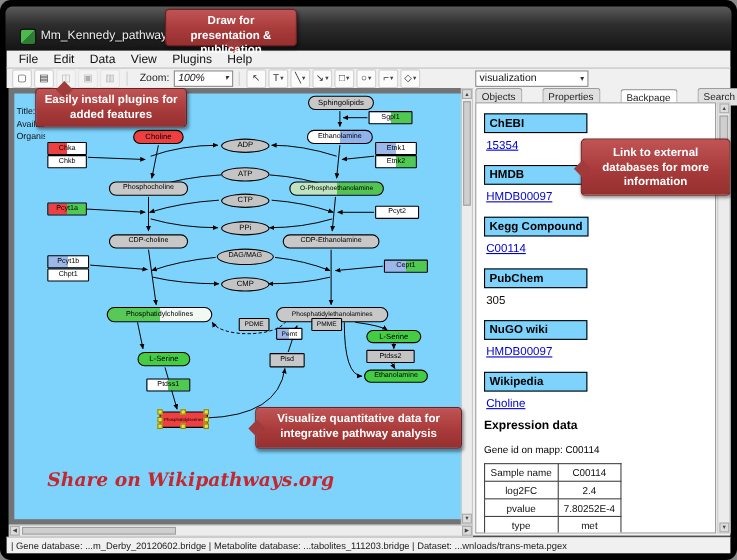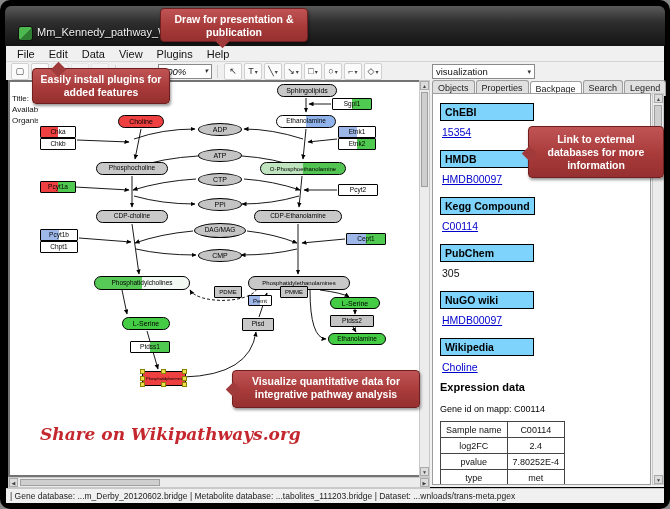--- a/index.html
+++ b/index.html
@@ -18,42 +18,42 @@
   .tool-btn{width:16px;height:15px;margin:0 1px;border:1px solid #d0d0d0;background:#fbfbfb;color:#333;
     font-size:9px;display:flex;align-items:center;justify-content:center;border-radius:2px;position:relative;}
   .tool-btn.disabled{opacity:.35;}
   .tool-btn .dd{font-size:6px;color:#444;margin-left:1px;}
   .tb-sep{width:1px;height:13px;background:#cfcfcf;margin:0 5px;}
   .zoom-label{font-size:9.5px;color:#222;margin:0 4px 0 6px;}
   .select{height:15px;border:1px solid #8a8a8a;background:#fff;display:inline-flex;align-items:center;
     justify-content:space-between;font-size:9.5px;padding:0 3px;box-sizing:border-box;color:#111;}
   .chev{font-size:7px;color:#333;margin-left:4px;}
   
-  .canvas{position:absolute;left:8px;top:80px;width:431px;height:397px;background:#ffffff;border:2px solid #737373;box-sizing:border-box;overflow:hidden;}
+  .canvas{position:absolute;left:8px;top:80px;width:431px;height:397px;background:#7dd3fc;border:5px solid #737373;box-sizing:border-box;overflow:hidden;}
   .info-label{font-size:8px;color:#111;line-height:11px;white-space:nowrap;}
   #info-labels{position:absolute;left:2px;top:11px;width:26px;overflow:hidden;}
   .node{position:absolute;box-sizing:border-box;border:1px solid #000;display:flex;align-items:center;justify-content:center;font-size:7px;line-height:1;color:#000;}
   .node span{white-space:nowrap;}
   .node.round{border-radius:7px;}
   .node.ellipse{border-radius:50%;}
   .node.gene{border-radius:1px;}
   .handle{position:absolute;width:5px;height:5px;background:#e9e04c;border:1px solid #8b8400;box-sizing:border-box;z-index:6;}
   .share-text{position:absolute;left:30px;top:342px;font-family:"DejaVu Serif",serif;font-style:italic;font-weight:bold;
     font-size:17px;color:#c4282e;white-space:nowrap;}
   
   .vscroll{position:absolute;width:11px;background:#ececec;border:1px solid #c9c9c9;box-sizing:border-box;}
   .hscroll{position:absolute;height:11px;background:#ececec;border:1px solid #c9c9c9;box-sizing:border-box;}
   .sb-btn{position:absolute;width:9px;height:9px;background:#dcdcdc;border:1px solid #aaa;font-size:5px;color:#444;
     display:flex;align-items:center;justify-content:center;box-sizing:border-box;}
   .sb-thumb{position:absolute;background:#cfcfcf;border:1px solid #9f9f9f;box-sizing:border-box;}
   
   .panel{position:absolute;left:430px;top:80px;width:234px;height:407px;background:#f0f0f0;}
   .panel-tabs{position:absolute;left:2px;top:0px;display:flex;}
   .tab{font-size:9px;color:#222;background:#e0e0e0;border:1px solid #9d9d9d;border-bottom:none;border-radius:3px 3px 0 0;
-    padding:2px 5px;margin-right:1px;white-space:nowrap;text-align:right;}
+    padding:2px 5px;margin-right:18px;white-space:nowrap;text-align:right;}
   .tab.active{background:#fff;position:relative;top:1px;padding-bottom:3px;}
   .panel-content{position:absolute;left:2px;top:13px;width:219px;height:392px;background:#fff;border:1px solid #9d9d9d;
     box-sizing:border-box;padding:5px 7px;overflow:hidden;}
   .bp-header{display:inline-block;min-width:84px;border:1px solid #000;background:#7dd3fc;font-weight:bold;font-size:10.5px;
     padding:2px 4px;margin-top:4px;}
   .bp-value{font-size:10.5px;color:#111;margin:5px 0 8px 2px;}
   .bp-value.link{color:#0000cc;text-decoration:underline;cursor:pointer;}
   .exp-heading{font-size:11px;font-weight:bold;color:#000;margin-top:6px;}
   .geneid-line{font-size:9px;font-weight:normal;color:#000;margin-top:11px;}
   table.exp{border-collapse:collapse;margin-top:7px;padding-left:21px;}
@@ -344,25 +344,25 @@
       <div class="sb-btn" style="left:1px;top:0;">▲</div>
       <div class="sb-thumb" style="left:1px;top:11px;width:8px;height:70px;"></div>
       <div class="sb-btn" style="left:1px;bottom:0;">▼</div>
     </div>
   </div>
 
   <div class="statusbar">
     <div class="status-text">| Gene database: ...m_Derby_20120602.bridge  | Metabolite database: ...tabolites_111203.bridge  | Dataset: ...wnloads/trans-meta.pgex</div>
   </div>
 
-  <div class="callout" style="left:160px;top:8px;width:148px;height:34px;">
+  <div class="callout" style="left:150px;top:8px;width:120px;height:34px;">
     <span>Draw for presentation &amp; publication</span>
     <span class="pt" style="left:56px;bottom:-5px;"></span>
   </div>
-  <div class="callout" style="left:32px;top:68px;width:138px;height:36px;">
+  <div class="callout" style="left:32px;top:80px;width:138px;height:36px;">
     <span>Easily install plugins for added features</span>
     <span class="pt" style="left:20px;top:-5px;"></span>
   </div>
   <div class="callout" style="left:528px;top:126px;width:136px;height:52px;padding-top:6px;">
     <span>Link to external databases for more information</span>
     <span class="pt" style="left:-5px;top:21px;"></span>
   </div>
   <div class="callout" style="left:232px;top:370px;width:188px;height:38px;">
     <span>Visualize quantitative data for integrative pathway analysis</span>
     <span class="pt" style="left:-5px;top:13px;"></span>

